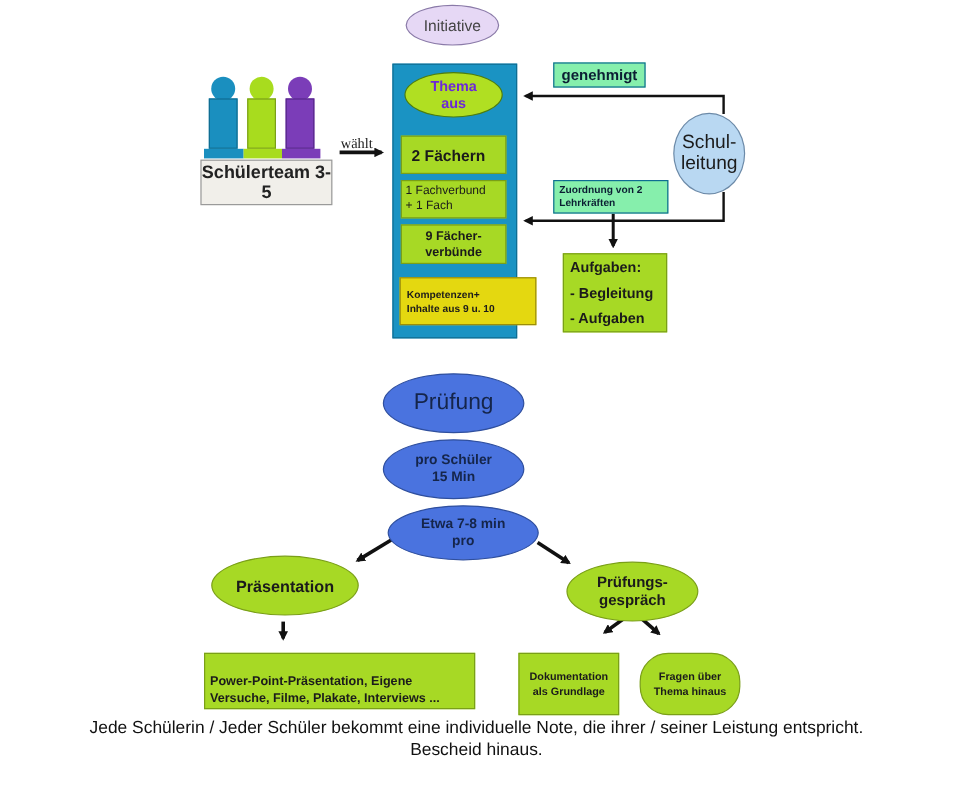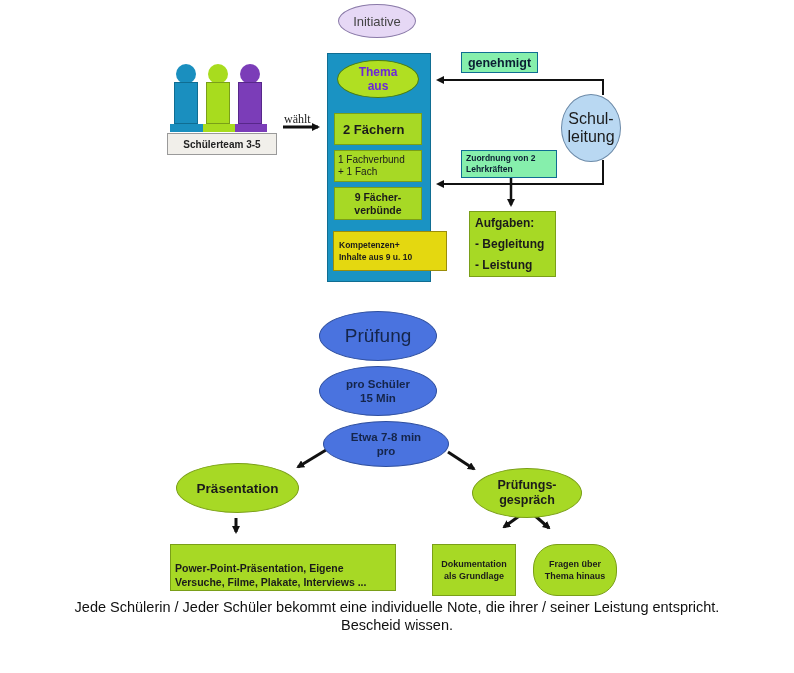--- a/index.html
+++ b/index.html
@@ -8,22 +8,22 @@
     .abs { position: absolute; box-sizing: border-box; }
     .center { display: flex; align-items: center; justify-content: center; text-align: center; }
     svg.lines { position: absolute; left: 0; top: 0; width: 794px; height: 673px; }
 
     
     #initiative { left: 338px; top: 4px; width: 78px; height: 34px; border-radius: 50%;
       background: #e6d8f5; border: 1px solid #8a7aa8; font-size: 13px; color: #444; }
 
     
     .person-head { border-radius: 50%; }
-    #team-label { left: 167px; top: 133px; width: 110px; height: 22px; background: #f1efea;
-      border: 1px solid #9a9a9a; font-size: 10px; font-weight: bold; color: #222; }
+    #team-label { left: 167px; top: 133px; width: 110px; height: 38px; background: #f1efea;
+      border: 1px solid #9a9a9a; font-size: 15px; font-weight: bold; color: #222; }
     #waehlt { left: 284px; top: 112px; font-family: "Liberation Serif", serif; font-size: 12px; color: #222; }
 
     
     #column { left: 327px; top: 53px; width: 104px; height: 229px; background: #1a93c3; border: 1px solid #0f6d92; }
     #thema { left: 337px; top: 60px; width: 82px; height: 38px; border-radius: 50%; background: #b0df22;
       border: 1px solid #4d7c0f; font-size: 12px; font-weight: bold; color: #6d28d9; line-height: 14px; }
     .gbox { background: #a7d925; border: 1px solid #7a9f18; color: #1b1b1b; font-weight: bold; }
     #f1 { left: 334px; top: 113px; width: 88px; height: 32px; font-size: 13px; justify-content: flex-start; padding-left: 8px; }
     #f2 { left: 334px; top: 150px; width: 88px; height: 32px; font-size: 10px; font-weight: normal; line-height: 12px;
           justify-content: flex-start; text-align: left; padding-left: 3px; }
@@ -122,21 +122,21 @@
 </div>
 <div id="zuordnung" class="abs center bbox">
   <div><span>Zuordnung von 2</span><br><span>Lehrkräften</span></div>
 </div>
 <div id="schul" class="abs center">
   <div><span>Schul-</span><br><span>leitung</span></div>
 </div>
 <div id="aufgaben" class="abs center gbox">
   <span>Aufgaben:</span>
   <span>- Begleitung</span>
-  <span>- Leistung</span>
+  <span>- Aufgaben</span>
 </div>
 
 <div id="pruefung" class="abs center blue-ell">
   <span>Prüfung</span>
 </div>
 <div id="pro-schueler" class="abs center blue-ell">
   <div><span>pro Schüler</span><br><span>15 Min</span></div>
 </div>
 <div id="etwa" class="abs center blue-ell">
   <div><span>Etwa 7-8 min</span><br><span>pro</span></div>
@@ -152,14 +152,14 @@
 </div>
 <div id="doku" class="abs center gbox">
   <div><span>Dokumentation</span><br><span>als Grundlage</span></div>
 </div>
 <div id="fragen" class="abs center gbox">
   <div><span>Fragen über</span><br><span>Thema hinaus</span></div>
 </div>
 
 <div id="caption" class="abs">
   <div>Jede Schülerin / Jeder Schüler bekommt eine individuelle Note, die ihrer / seiner Leistung entspricht.</div>
-  <div>Bescheid wissen.</div>
+  <div>Bescheid hinaus.</div>
 </div>
 
 </body></html>

